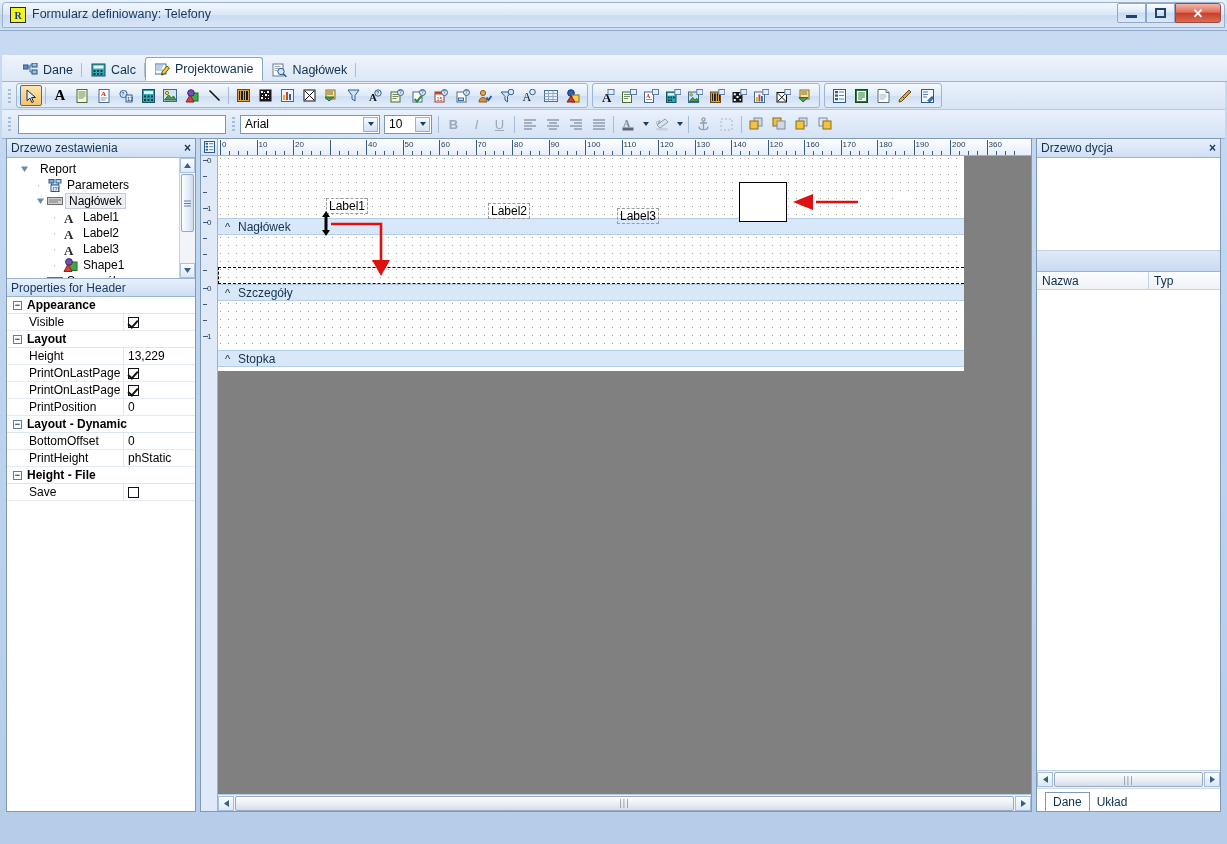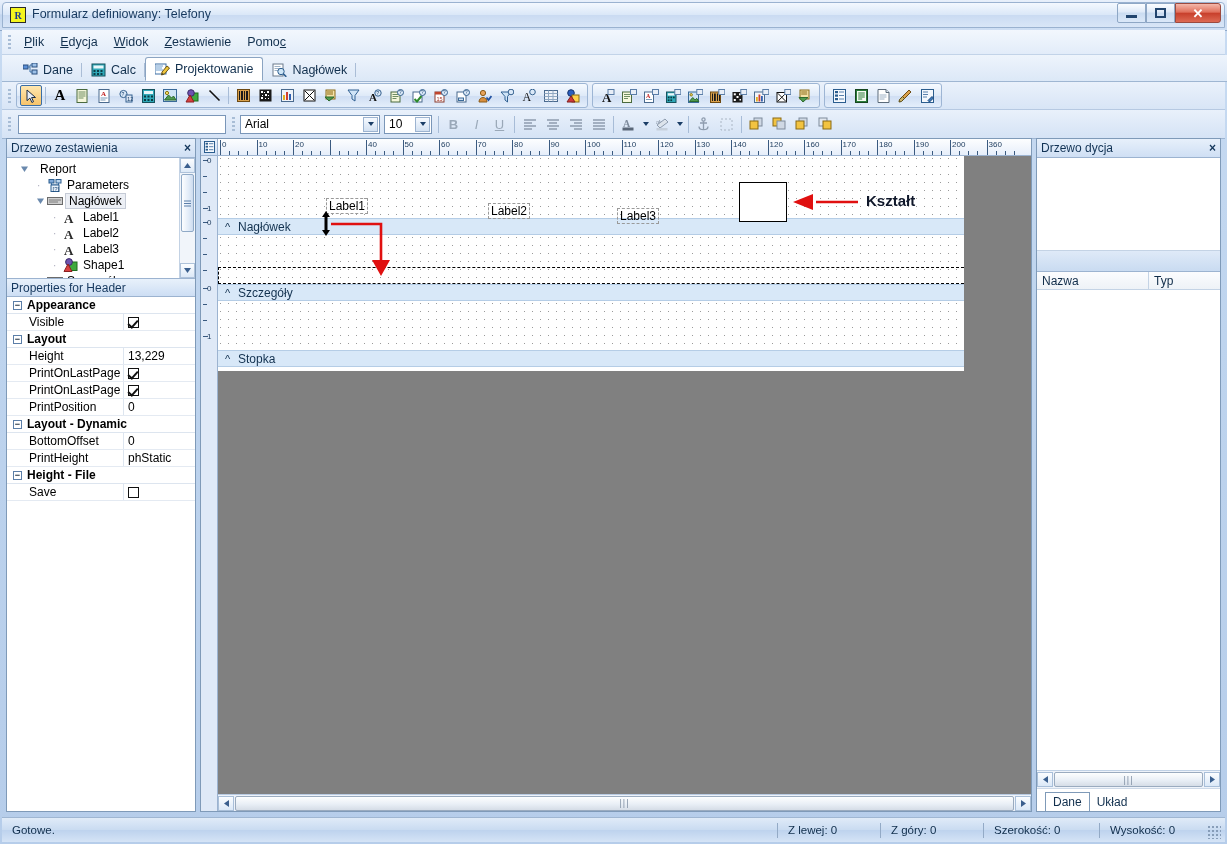--- a/index.html
+++ b/index.html
@@ -145,21 +145,21 @@
     background-size:8px 8px;background-position:2px 2px;background-color:#fff;}
   .band{position:absolute;left:0;right:0;height:17px;background:#d8e8f8;
     border-top:1px solid #b5cde6;border-bottom:1px solid #b5cde6;box-sizing:border-box;
     display:flex;align-items:center;font-size:12px;color:#12314f;padding-left:20px;}
   .band .chev{position:absolute;left:7px;top:2px;font-size:11px;color:#12314f;}
   .lbl{position:absolute;font-family:"Liberation Sans",sans-serif;font-size:12px;color:#000;
     border:1px dashed #9a9a9a;padding:0px 2px;background:transparent;white-space:nowrap;line-height:14px;}
   .shapebox{position:absolute;border:1.5px solid #000;background:#fff;box-sizing:border-box;}
   .dashline{position:absolute;left:0;right:0;height:0;border-top:1.5px dashed #000;}
 
-  .annot-text{position:absolute;font-size:15px;font-weight:bold;color:#0f172a;
+  .annot-text{position:absolute;font-size:15px;font-weight:bold;color:#ffffff;
     font-family:"Liberation Sans",sans-serif;}
 
   
   .hsb{position:absolute;left:17px;bottom:0;right:0;height:17px;background:#eef3fa;
     border-top:1px solid #b9cbe2;box-sizing:border-box;display:flex;align-items:center;}
   .sbbtn{width:16px;height:15px;background:linear-gradient(180deg,#fbfdff,#dbe8f7);
     border:1px solid #a9bfd9;box-sizing:border-box;display:flex;align-items:center;justify-content:center;}
   .sbthumb{height:15px;background:linear-gradient(180deg,#fdfefe,#e9eff6 55%,#d5dde7);
     border:1px solid #9aabbf;box-sizing:border-box;border-radius:2px;
     display:flex;align-items:center;justify-content:center;}
@@ -206,28 +206,20 @@
         </div>
       <div class="wb">
           <i class="gl-max"></i>
         </div>
       <div class="wb close">
           <span>✕</span>
         </div>
     </div>
   </div>
 
-  <div class="menubar">
-    <div class="grip"></div>
-    <div class="menu-item"><span id="m0"><u>P</u>lik</span></div>
-    <div class="menu-item"><span id="m1"><u>E</u>dycja</span></div>
-    <div class="menu-item"><span id="m2"><u>W</u>idok</span></div>
-    <div class="menu-item"><span id="m3"><u>Z</u>estawienie</span></div>
-    <div class="menu-item"><span id="m4">Pomo<u>c</u></span></div>
-  </div>
 
   <div class="modetabs">
     <div class="mtab">
       <span class="mini-ico">
         <svg width="15" height="14" viewBox="0 0 15 14">
             <rect x="0" y="2" width="5" height="4" fill="#5b8fd6" stroke="#2b4f7e"></rect>
             <rect x="9" y="0" width="5" height="4" fill="#9dc1e8" stroke="#2b4f7e"></rect>
             <rect x="9" y="7" width="5" height="4" fill="#9dc1e8" stroke="#2b4f7e"></rect>
             <path d="M5 4h2v-2h2M7 4v5h2" stroke="#3b6ea5" fill="none"></path>
           </svg>
@@ -1159,26 +1151,14 @@
             <path d="M0 0l5 3.5L0 7z" fill="#3a5f8e"></path>
           </svg>
         </div>
     </div>
     <div class="rp-tabs">
       <div class="rtab active">Dane</div>
       <div class="rtab">Układ</div>
     </div>
   </div>
 
-  <div class="statusbar">
-    <div class="st-cell" style="flex:1;">Gotowe.</div>
-    <div class="st-sep"></div>
-    <div class="st-cell" style="width:82px;">Z lewej: 0</div>
-    <div class="st-sep"></div>
-    <div class="st-cell" style="width:82px;">Z góry: 0</div>
-    <div class="st-sep"></div>
-    <div class="st-cell" style="width:95px;">Szerokość: 0</div>
-    <div class="st-sep"></div>
-    <div class="st-cell" style="width:105px;">Wysokość: 0</div>
-    <div class="resizegrip"></div>
-  </div>
 
 </div>
 
 </body></html>

